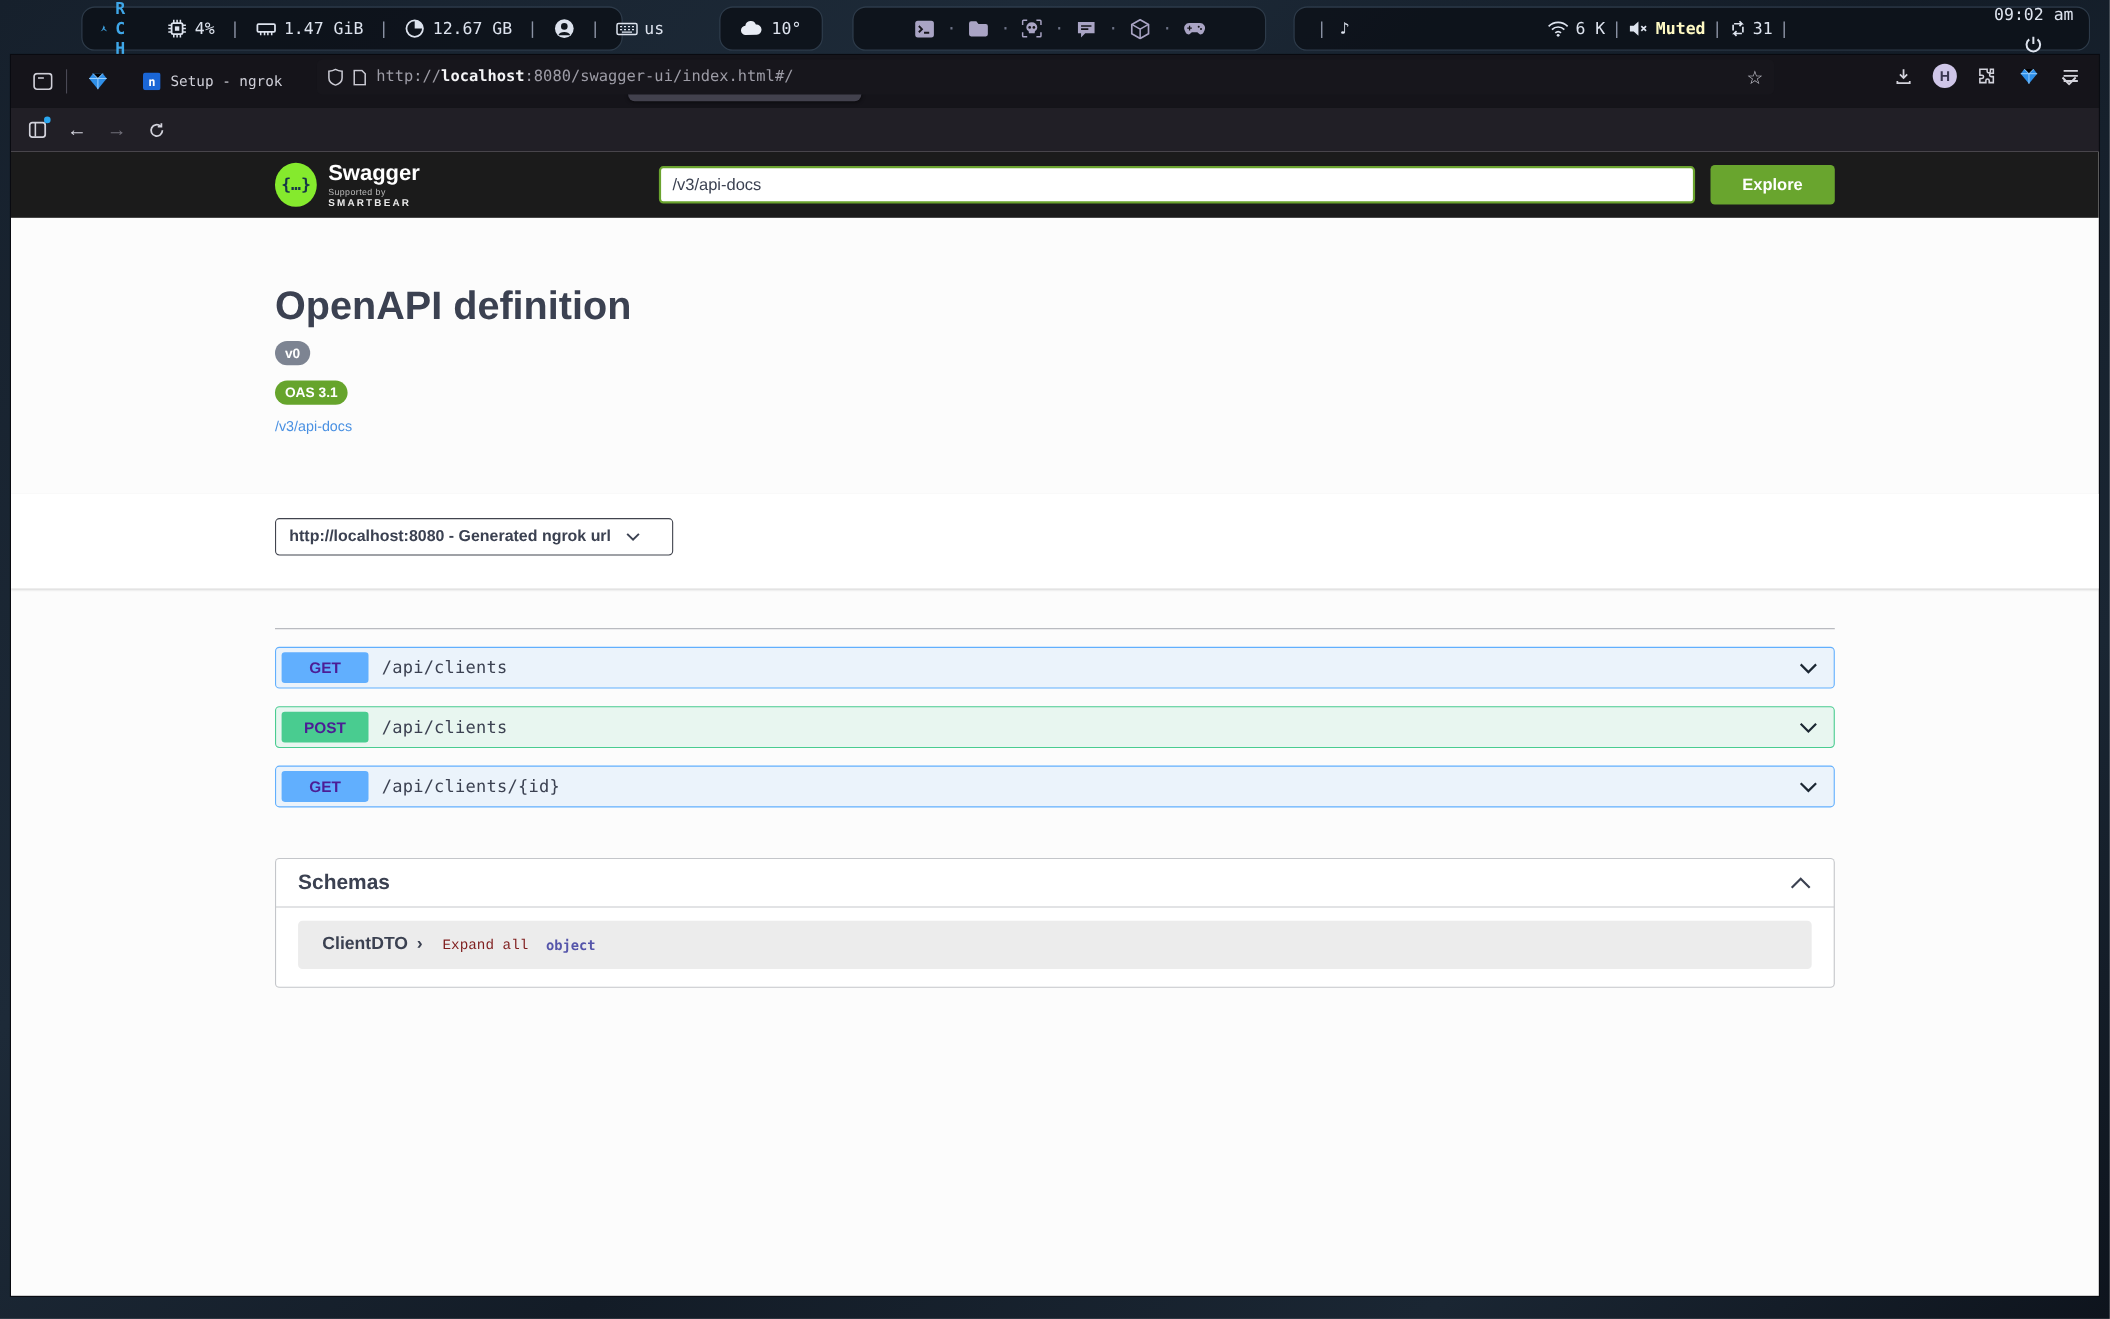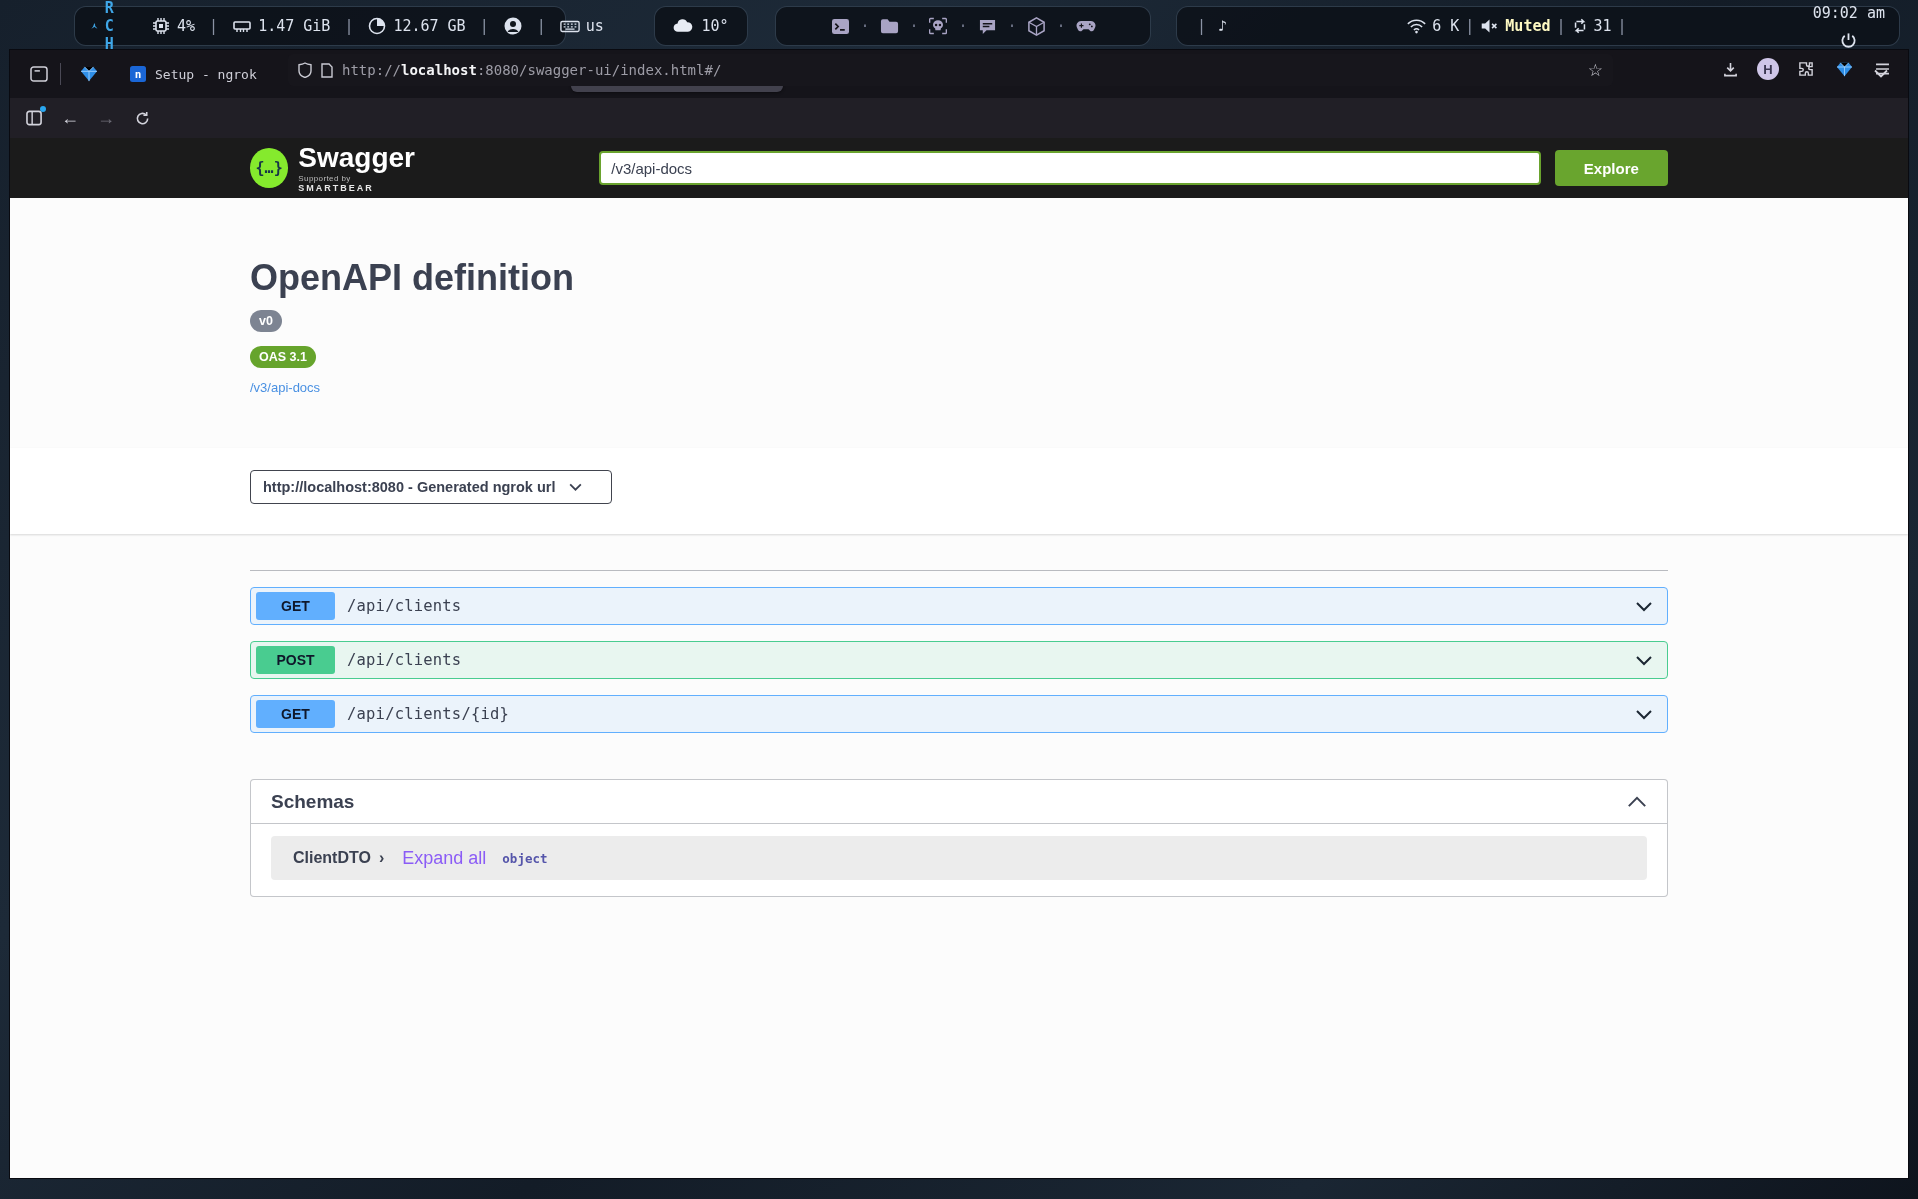--- a/index.html
+++ b/index.html
@@ -46,21 +46,21 @@
   .nav-right { position:absolute; right:10px; top:4px; display:flex; align-items:center; gap:6px; }
   .ext-h { width:22px; height:22px; border-radius:50%; background:#cfc6e8; color:#3a3650; font-weight:bold; font-size:13px; display:flex; align-items:center; justify-content:center; }
 
   
   .content { position:relative; height:1040px; background:#fcfcfc; overflow:hidden; }
   .sw-topbar { height:60px; background:#1b1b1b; }
   .sw-topbar-inner, .sw-container { width:1418px; margin:0 auto; }
   .sw-topbar-inner { display:flex; align-items:center; height:60px; gap:14px; }
   .sw-logo { display:flex; align-items:center; gap:10px; }
   .sw-logo-ball { width:40px; height:40px; border-radius:50%; background:#85ea2d; color:#173647; display:flex; align-items:center; justify-content:center; font-weight:bold; font-size:15px; font-family:"DejaVu Sans Mono",monospace; }
-  .sw-logo-name { color:#fff; font-size:28px; font-weight:bold; line-height:1; }
+  .sw-logo-name { color:#fff; font-size:20px; font-weight:bold; line-height:1; }
   .sw-logo-sub { color:#bcbcbc; font-size:8px; margin-top:2px; letter-spacing:.4px; }
   .sw-logo-sub b { color:#e8e8e8; font-size:9px; letter-spacing:2px; }
   .sw-search { margin-left:162px; width:980px; height:34px; background:#fff; border:2px solid #6aa32e; border-radius:4px; padding:0 10px; font-size:15px; color:#3b4151; font-family:"Liberation Sans",sans-serif; outline:none; }
   .sw-explore { margin-left:auto; width:118px; height:36px; background:#69a52e; border:none; border-radius:4px; color:#fff; font-size:15px; font-weight:bold; }
 
   .sw-info { padding-top:62px; }
   .sw-title-row { display:flex; align-items:flex-start; gap:10px;flex-direction:column; }
   .sw-title { font-size:36px; font-weight:bold; color:#3b4151; line-height:1; }
   .badge { border-radius:57px; color:#fff; font-size:12.5px; font-weight:bold; padding:4px 9px; margin-top:4px; }
   .badge-version { background:#7d8492; }
@@ -74,34 +74,34 @@
 
   .tag-section { margin-top:36px; }
   .tag-header { display:flex; align-items:center; }
   .tag-title { font-size:24px; font-weight:bold; color:#3b4151; padding-left:10px; }
   .tag-arrow { margin-left:auto; margin-right:12px; }
   .tag-hr { border:none; border-top:1px solid rgba(59,65,81,.35); margin-top:14px; }
 
   .opblock { height:38px; border-radius:4px; display:flex; align-items:center; padding:0 10px 0 5px; margin-top:16px; }
   .opblock.get { background:#ebf3fb; border:1px solid #61affe; }
   .opblock.post { background:#e8f6f0; border:1px solid #49cc90; }
-  .op-badge { min-width:79px; height:28px; border-radius:3px; color:#0f172a; font-weight:bold; font-size:14px; display:flex; align-items:center; justify-content:center; font-family:"Liberation Sans",sans-serif; }
+  .op-badge { min-width:79px; height:28px; border-radius:3px; color:#4c1d95; font-weight:bold; font-size:14px; display:flex; align-items:center; justify-content:center; font-family:"Liberation Sans",sans-serif; }
   .get .op-badge { background:#61affe; }
   .post .op-badge { background:#49cc90; }
   .op-path { margin-left:12px; font-family:"DejaVu Sans Mono",monospace; font-size:15.5px; color:#3b4151; font-weight:500; letter-spacing:.2px; }
   .op-arrow { margin-left:auto; margin-right:4px; display:flex; }
 
   .models { margin-top:46px; border:1px solid rgba(59,65,81,.3); border-radius:4px; background:#fff; }
   .models-header { display:flex; align-items:center; height:44px; padding:0 20px; border-bottom:1px solid rgba(59,65,81,.3); }
   .models-title { font-size:19px; font-weight:bold; color:#3b4151; }
   .models-arrow { margin-left:auto; display:flex; }
   .model-box { margin:12px 20px 16px; background:#ececec; border-radius:4px; height:44px; display:flex; align-items:center; padding:0 22px; gap:8px; }
   .model-name { font-size:16px; font-weight:bold; color:#3b4151; }
   .model-chev { color:#3b4151; font-weight:bold; margin:0 4px 0 0; }
-  .model-expand { color:#8b5cf6; font-size:18px; margin-left:6px; }
+  .model-expand { color:#7f1d1d; font-size:13px; margin-left:6px;font-family:Liberation Mono, monospace; }
   .model-type { font-family:"DejaVu Sans Mono",monospace; font-size:12.5px; font-weight:bold; color:#5555aa; margin-left:8px; }
 
   svg { display:block; }
 </style>
 </head>
 <body>
 
 <div class="statusbar">
 
   <div class="sb-module sb-left">

